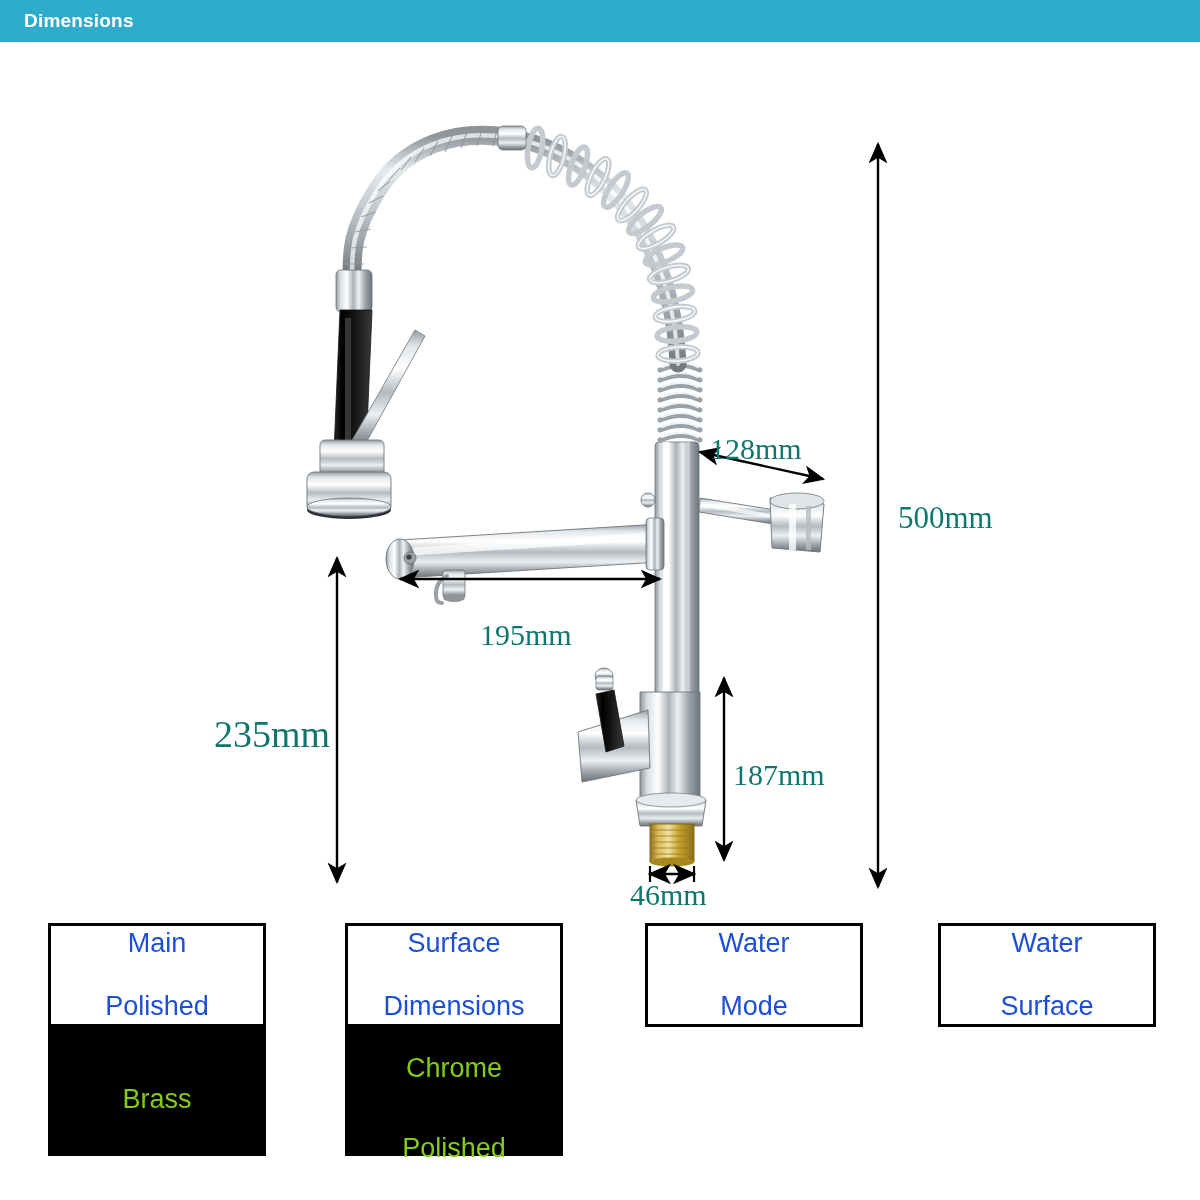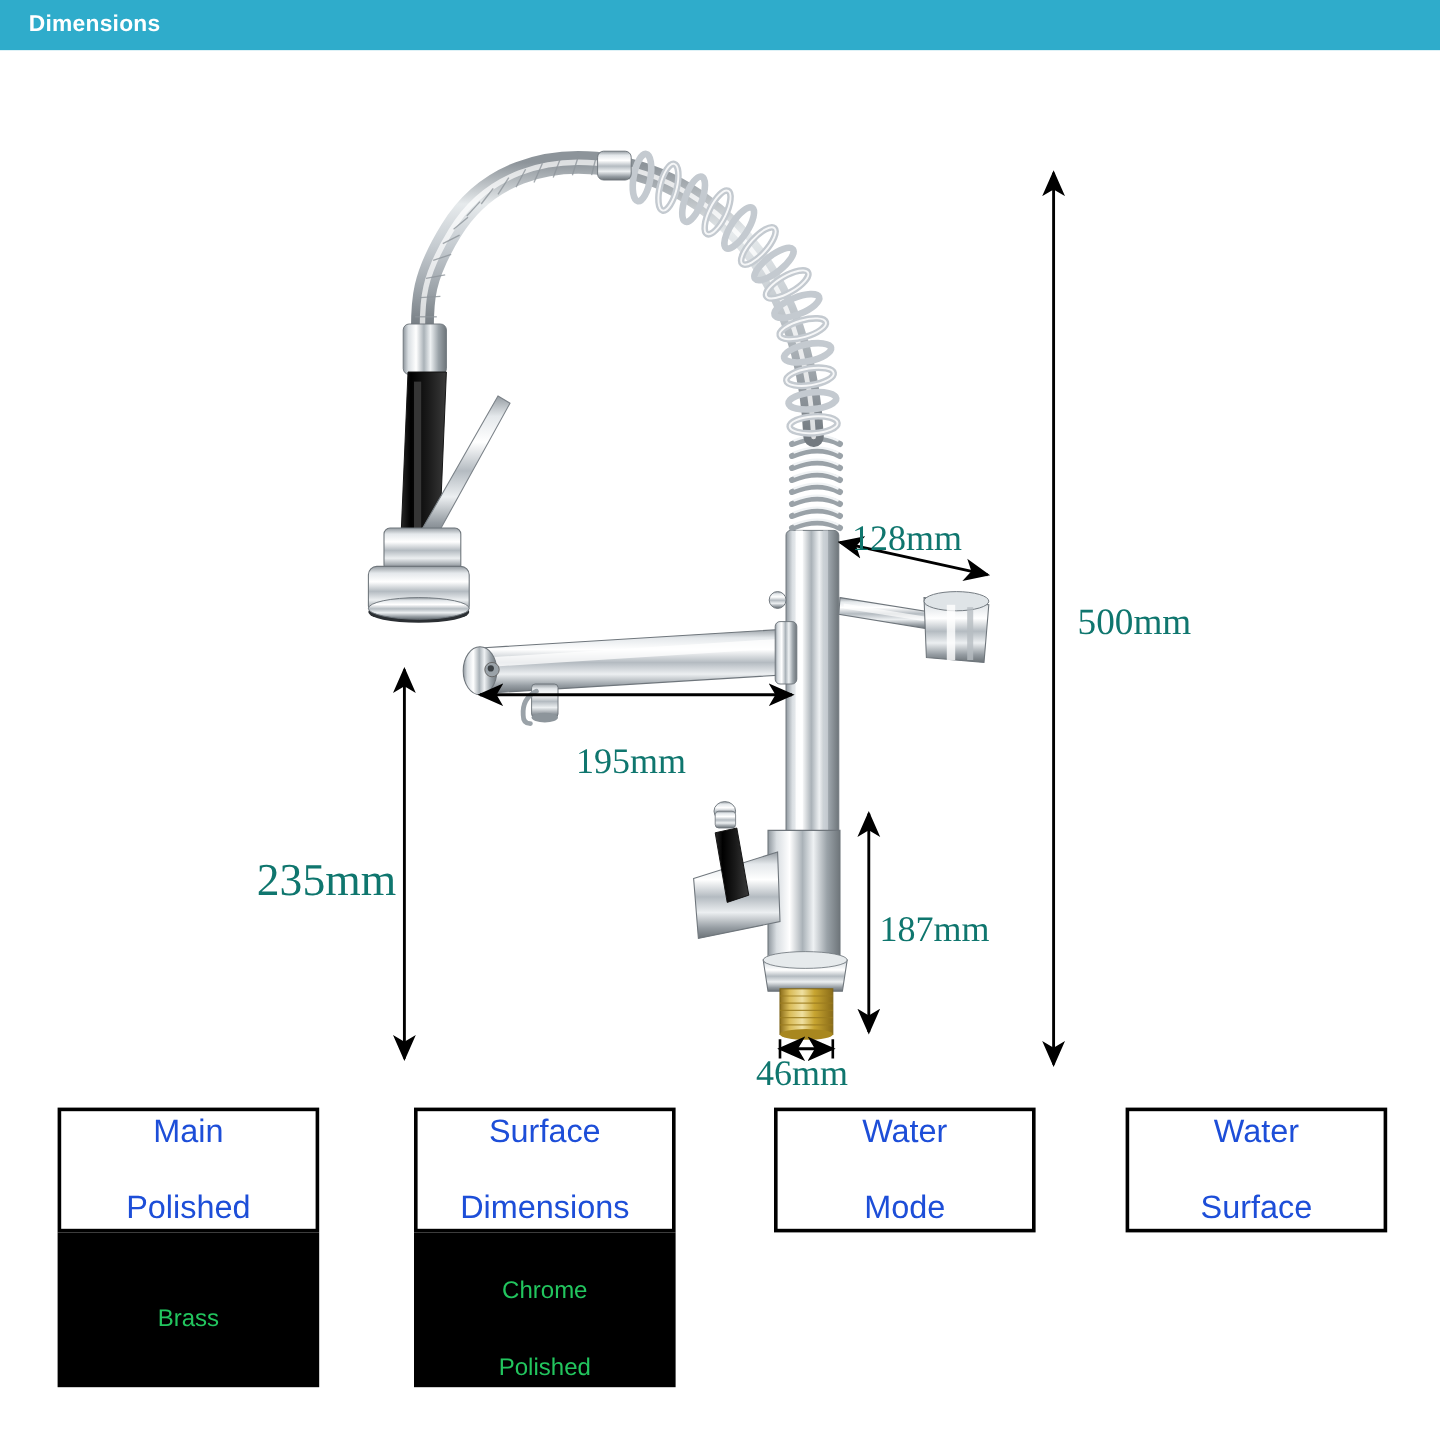--- a/index.html
+++ b/index.html
@@ -104,22 +104,22 @@
     box-sizing: border-box;
     width: 100%;
     height: 129px;
     background: #000000;
     display: flex;
     align-items: center;
     justify-content: center;
     text-align: center;
   }
   .spec-card-body span {
-    font-size: 20px;
-    color: #22c55e;
+    font-size: 27px;
+    color: #84cc16;
     line-height: 1.17;
     display: block;
     margin-top: 17px;
   }
   #spec-card-0 { left: 48px; }
   #spec-card-1 { left: 345px; }
   #spec-card-2 { left: 645px; }
   #spec-card-3 { left: 938px; }
 </style>
 </head>

